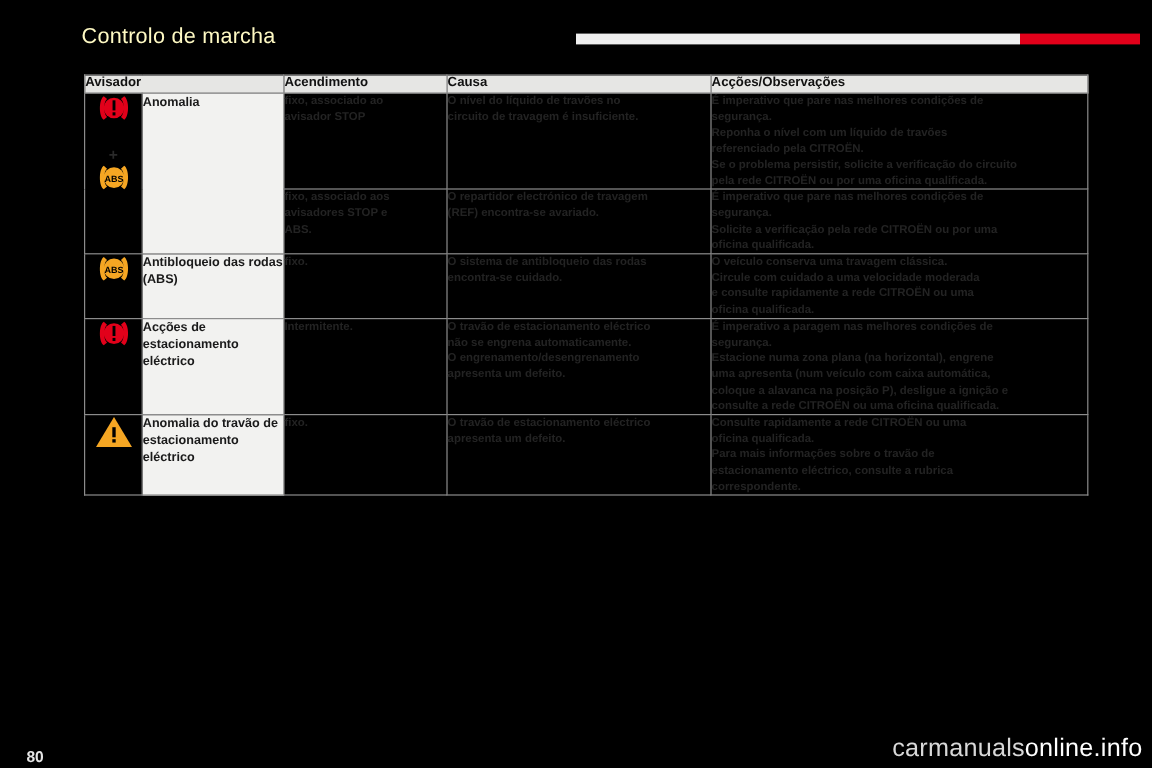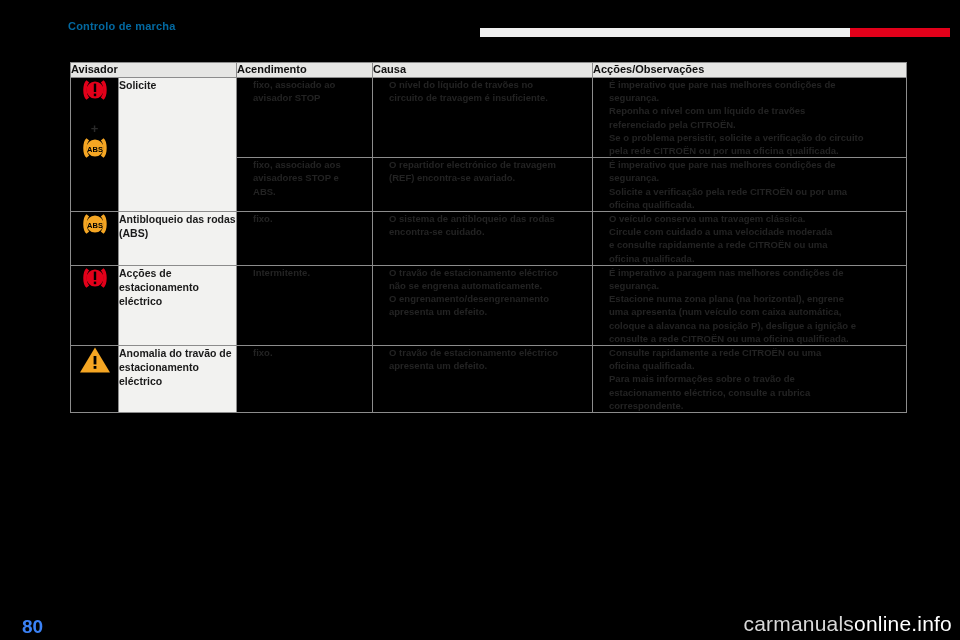--- a/index.html
+++ b/index.html
@@ -19,23 +19,23 @@
   #page-header {
     position: absolute;
     left: 0; top: 0;
     width: 960px;
     height: 52px;
   }
   .chapter-title {
     position: absolute;
     left: 68px;
     top: 20px;
-    font-size: 11px;
-    font-weight: bold;
-    color: #0369a1;
+    font-size: 18px;
+    font-weight: normal;
+    color: #fef9c3;
     letter-spacing: .2px;
     white-space: nowrap;
   }
   .header-rule {
     position: absolute;
     top: 28px;
     height: 9px;
   }
   .header-rule.white {
     left: 480px;
@@ -93,21 +93,20 @@
     background: #000;
     color: #232323;
     font-size: 9.5px;
     font-weight: bold;
     line-height: 13.2px;
     padding: 9px 9px 9px 9px;
   }
   td.dark-cell .line {
     display: block;
     white-space: nowrap;
-    padding-left: 16px;
   }
 
   
   .icon-stack {
     display: flex;
     flex-direction: column;
     align-items: center;
     gap: 18px;
   }
   .icon-wrap {
@@ -121,22 +120,22 @@
     font-weight: bold;
     line-height: 10px;
     margin: 4px 0 2px 0;
   }
 
   
   .page-number {
     position: absolute;
     left: 22px;
     bottom: 2px;
-    color: #3b82f6;
-    font-size: 19px;
+    color: #e5e5e5;
+    font-size: 13px;
     font-weight: bold;
   }
   .watermark {
     position: absolute;
     right: 8px;
     bottom: 4px;
     color: #d8d8d8;
     font-size: 21px;
     letter-spacing: .2px;
     white-space: nowrap;
@@ -181,21 +180,21 @@
                 <rect x="14.8" y="15.6" width="2.4" height="2.6" fill="#000"></rect>
               </svg></span>
             <div><span class="plus-mark">+</span><span class="icon-wrap"><svg width="32" height="24" viewBox="0 0 32 24">
                   <path d="M7.5 2.2 C3.2 5.0 3.2 19.0 7.5 21.8 L10.2 19.4 C7.0 16.6 7.0 7.4 10.2 4.6 Z" fill="#f5a623"></path>
                   <path d="M24.5 2.2 C28.8 5.0 28.8 19.0 24.5 21.8 L21.8 19.4 C25.0 16.6 25.0 7.4 21.8 4.6 Z" fill="#f5a623"></path>
                   <circle cx="16" cy="12" r="8.6" fill="#f5a623"></circle>
                   <text x="16" y="15.6" text-anchor="middle" font-family="&quot;Liberation Sans&quot;, sans-serif" font-size="7.5" font-weight="bold" fill="#000">ABS</text>
                 </svg></span></div>
           </div>
         </td>
-        <td class="name-cell" rowspan="2">Solicite</td>
+        <td class="name-cell" rowspan="2">Anomalia</td>
         <td class="dark-cell">
           <span class="line">fixo, associado ao</span>
           <span class="line">avisador STOP</span>
         </td>
         <td class="dark-cell">
           <span class="line">O nível do líquido de travões no</span>
           <span class="line">circuito de travagem é insuficiente.</span>
         </td>
         <td class="dark-cell">
           <span class="line">É imperativo que pare nas melhores condições de</span>

